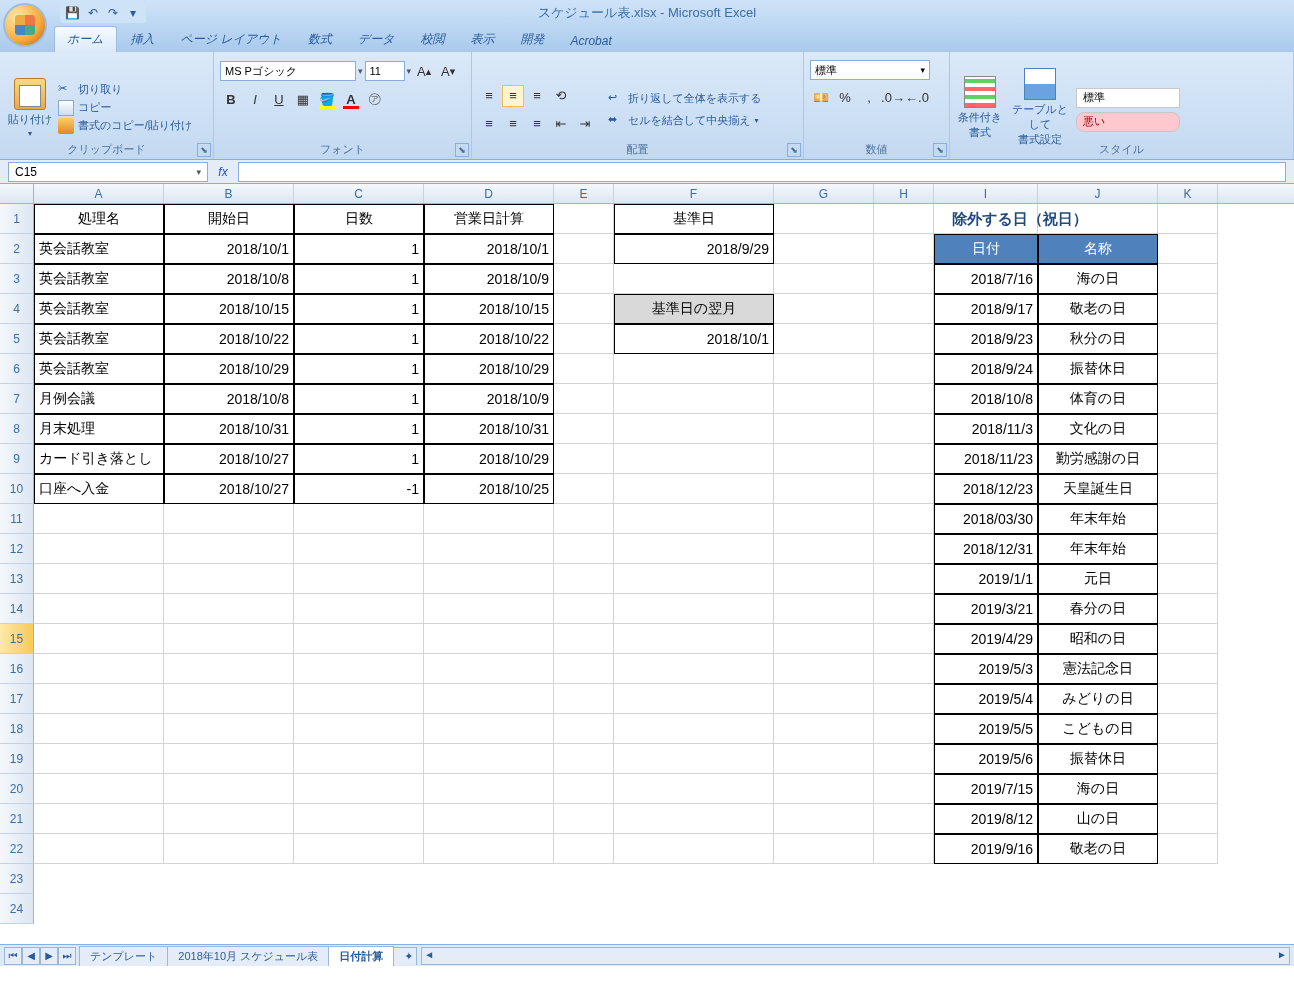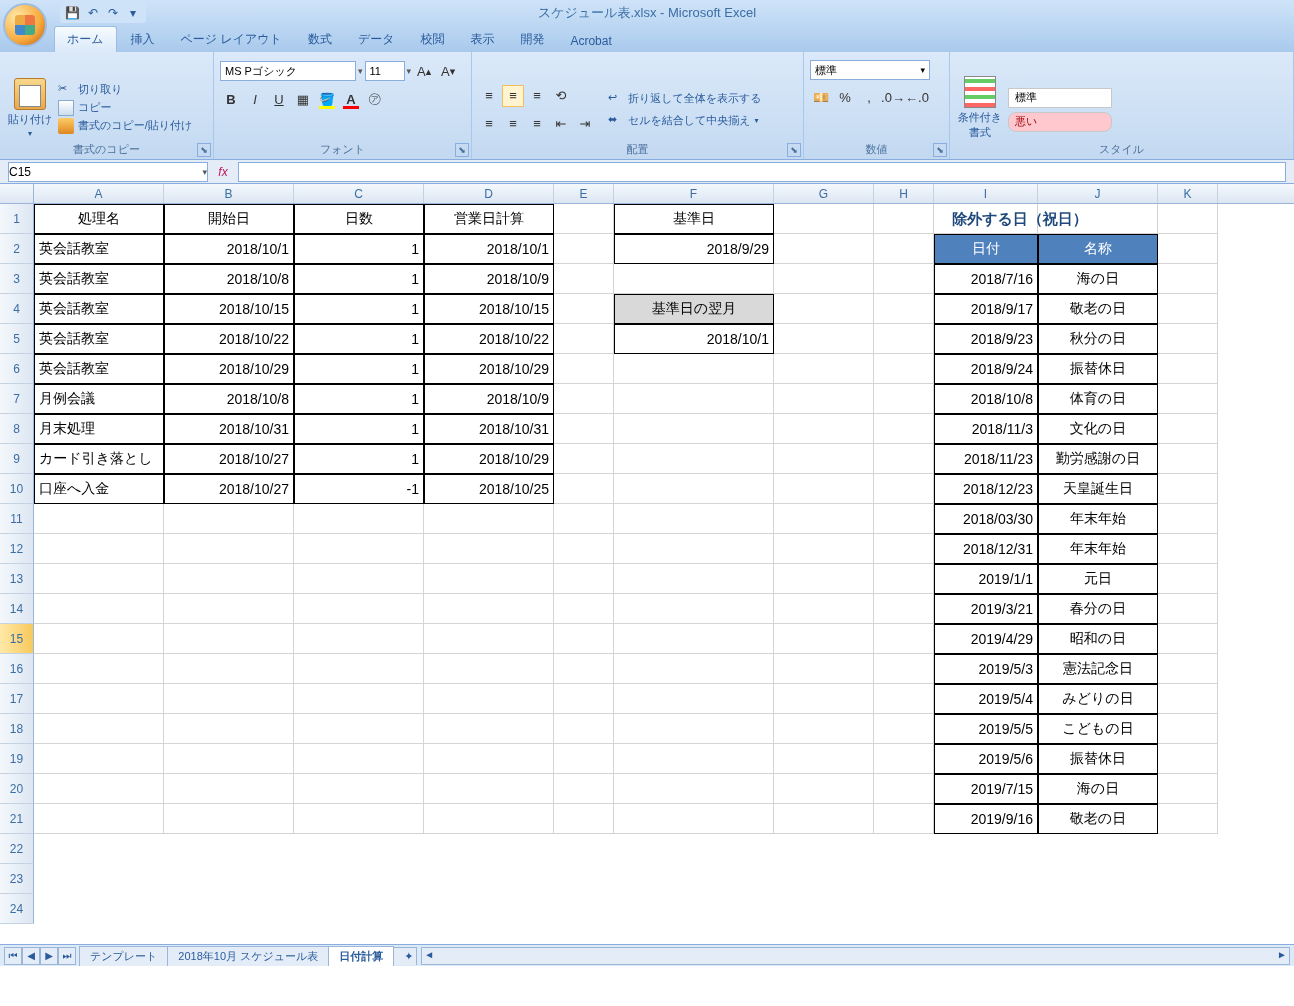--- a/index.html
+++ b/index.html
@@ -7,21 +7,21 @@
 
 
 .titlebar { height: 26px; background: linear-gradient(#cfe3f8, #bcd7f3); display: flex; align-items: center; padding-left: 6px; }
 .office-btn { width: 44px; height: 44px; border-radius: 50%; background: radial-gradient(circle at 30% 30%, #ffe9a8, #f8a93c 60%, #b85a12); border: 2px solid #9cbde2; position: absolute; top: 3px; left: 3px; z-index: 10; display: flex; align-items: center; justify-content: center; font-size: 9px; color: #fff; }
 .office-btn::after { content: ""; width: 20px; height: 20px; background: conic-gradient(#e74 0 25%, #4a8 0 50%, #48c 0 75%, #ea4 0); border-radius: 3px; }
 .qat { margin-left: 54px; display: flex; gap: 6px; align-items: center; height: 20px; background: #cfe3f8; border-radius: 3px; padding: 0 6px; }
 .qat span { width: 14px; height: 14px; display: inline-flex; align-items: center; justify-content: center; color: #2a5b9c; font-size: 12px; }
 .title-text { position: absolute; left: 50%; transform: translateX(-50%); color: #3b6ea5; font-size: 13px; }
 
 
-.tabs { height: 26px; background: linear-gradient(#bcd7f3, #a9c9ec); display: flex; align-items: end; padding-left: 54px; gap: 2px; }
+.tabs { height: 26px; background: linear-gradient(#bcd7f3, #a9c9ec); display: flex; align-items: end; padding-left: 54px; gap: 2px; font-style: italic; }
 .tab { padding: 4px 12px; color: #2a5b9c; cursor: pointer; border-radius: 3px 3px 0 0; }
 .tab.active { background: linear-gradient(#f6fbff, #dbe9f9); color: #2a5b9c; border: 1px solid #9cbde2; border-bottom: none; }
 
 
 .ribbon { height: 108px; background: linear-gradient(#dbe9f9, #c3d9f1); border-bottom: 1px solid #8aade0; display: flex; }
 .group { border-right: 1px solid #a9c9ec; padding: 4px 6px 0 6px; display: flex; flex-direction: column; position: relative; }
 .group-title { position: absolute; bottom: 2px; left: 0; right: 0; text-align: center; color: #4b709c; font-size: 11px; }
 .group-body { flex: 1; display: flex; gap: 4px; }
 .big-btn { display: flex; flex-direction: column; align-items: center; justify-content: center; width: 48px; color: #2a5b9c; font-size: 11px; text-align: center; gap: 2px; }
 .big-btn .ico { width: 32px; height: 32px; }
@@ -33,22 +33,22 @@
 .font-combo.name { width: 136px; }
 .font-combo.size { width: 40px; }
 .btn-sm { width: 22px; height: 22px; border: 1px solid transparent; display: inline-flex; align-items: center; justify-content: center; font-size: 13px; color: #333; }
 .dlg-launcher { position: absolute; right: 2px; bottom: 2px; width: 14px; height: 14px; border: 1px solid #8aade0; font-size: 9px; display: flex; align-items: center; justify-content: center; color: #4b709c; }
 .num-combo { background: #fff; border: 1px solid #8aade0; width: 120px; height: 20px; padding: 0 4px; font-size: 11px; display: flex; align-items: center; justify-content: space-between; }
 .style-box { border: 1px solid #c8c8c8; background: #fff; padding: 2px 6px; width: 104px; height: 20px; font-size: 11px; display: flex; align-items: center; }
 .style-box.bad { background: #ffc7ce; color: #9c0006; border-radius: 8px; }
 
 
 .formula-row { height: 24px; background: #e4edf7; border-bottom: 1px solid #8aade0; display: flex; align-items: center; }
-.name-box { width: 200px; height: 20px; background: #fff; border: 1px solid #8aade0; margin-left: 8px; padding: 0 0; display: flex; align-items: center; justify-content: space-between; font-size: 12px; }
-.fx { width: 30px; text-align: center; color: #be185d; font-style: italic; }
+.name-box { width: 200px; height: 20px; background: #fff; border: 1px solid #8aade0; margin-left: 8px; padding: 0 6px; display: flex; align-items: center; justify-content: space-between; font-size: 12px; }
+.fx { width: 30px; text-align: center; color: #1d4ed8; font-style: italic; }
 .formula-input { flex: 1; height: 20px; background: #fff; border: 1px solid #8aade0; margin-right: 8px; }
 
 
 .grid { position: relative; height: 760px; overflow: hidden; font-size: 14px; }
 .col-headers { display: flex; height: 20px; background: linear-gradient(#f4f8fc, #dce6f2); border-bottom: 1px solid #9cb6d8; }
 .corner { width: 34px; border-right: 1px solid #9cb6d8; background: linear-gradient(#f4f8fc, #dce6f2); }
 .colh { border-right: 1px solid #c5d2e2; text-align: center; color: #3b6ea5; font-size: 12px; line-height: 20px; }
 .rows { display: flex; }
 .row-headers { width: 34px; }
 .rowh { height: 30px; border-bottom: 1px solid #c5d2e2; border-right: 1px solid #9cb6d8; text-align: center; color: #3b6ea5; font-size: 12px; line-height: 30px; background: linear-gradient(90deg,#f4f8fc,#dce6f2); }
@@ -130,21 +130,21 @@
         <div class="stack-item">
             <span class="ico i-copy"></span>
             <span>コピー</span>
           </div>
         <div class="stack-item">
             <span class="ico i-brush"></span>
             <span>書式のコピー/貼り付け</span>
           </div>
       </div>
     </div>
-    <div class="group-title">書式のコピー</div>
+    <div class="group-title">クリップボード</div>
     <div class="dlg-launcher">⬊</div>
   </div>
 
   <div class="group" style="width:258px">
     <div class="group-body" style="flex-direction:column;gap:6px;padding-top:4px">
       <div class="font-row">
         <div class="font-combo name">
             <span>MS Pゴシック</span>
           </div>
         <span style="font-size:9px;color:#555">▾</span>
@@ -228,20 +228,25 @@
     <div class="group-title">数値</div>
     <div class="dlg-launcher">⬊</div>
   </div>
 
   <div class="group" style="flex:1">
     <div class="group-body">
       <div class="big-btn">
         <span class="ico i-cond"></span>
         <span style="white-space:pre-line">条件付き
 書式</span>
+      </div>
+      <div class="big-btn" style="width:64px">
+        <span class="ico i-table"></span>
+        <span style="white-space:pre-line">テーブルとして
+書式設定</span>
       </div>
       <div class="stack" style="gap:4px;padding-top:4px">
         <div class="style-box">
             <span>標準</span>
           </div>
         <div class="style-box bad">
             <span>悪い</span>
           </div>
       </div>
     </div>
@@ -563,20 +568,33 @@
         </div>
         <div class="cell-row">
           <div class="cell cA"></div>
           <div class="cell cB"></div>
           <div class="cell cC"></div>
           <div class="cell cD"></div>
           <div class="cell cE"></div>
           <div class="cell cF"></div>
           <div class="cell cG"></div>
           <div class="cell cH"></div>
+          <div class="cell cI r b-all">2019/8/12</div>
+          <div class="cell cJ c b-all">山の日</div>
+          <div class="cell cK"></div>
+        </div>
+        <div class="cell-row">
+          <div class="cell cA"></div>
+          <div class="cell cB"></div>
+          <div class="cell cC"></div>
+          <div class="cell cD"></div>
+          <div class="cell cE"></div>
+          <div class="cell cF"></div>
+          <div class="cell cG"></div>
+          <div class="cell cH"></div>
           <div class="cell cI r b-all">2019/9/16</div>
           <div class="cell cJ c b-all">敬老の日</div>
           <div class="cell cK"></div>
         </div>
         <div class="hdr-blue2 c" style="position: absolute; top: 0px; left: 874px; width: 224px; height: 30px; display: flex; align-items: center; justify-content: center; font-size: 15px;">除外する日（祝日）</div>
       </div>
   </div>
 </div>
 
 <div class="sheet-tabs">

